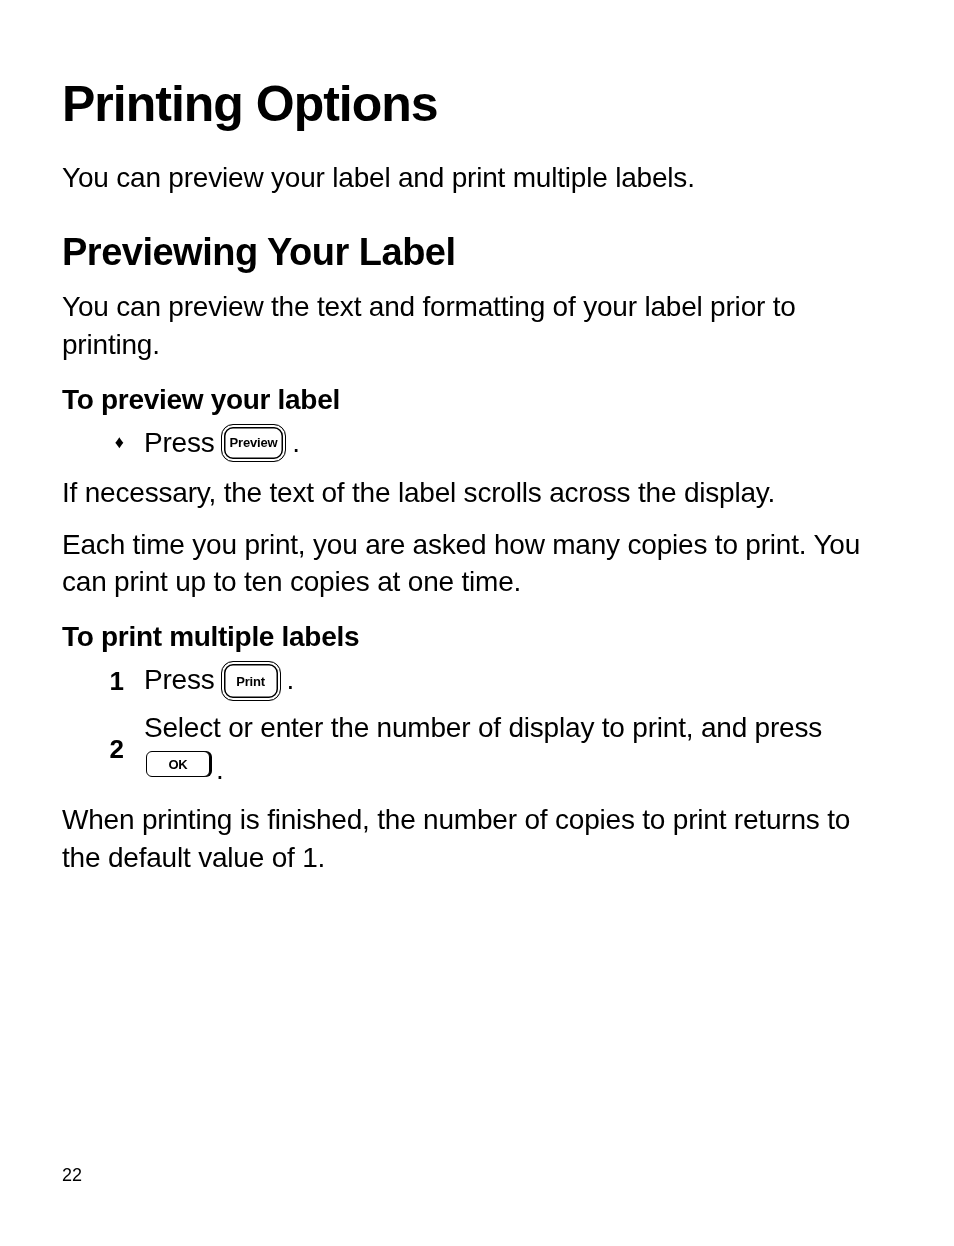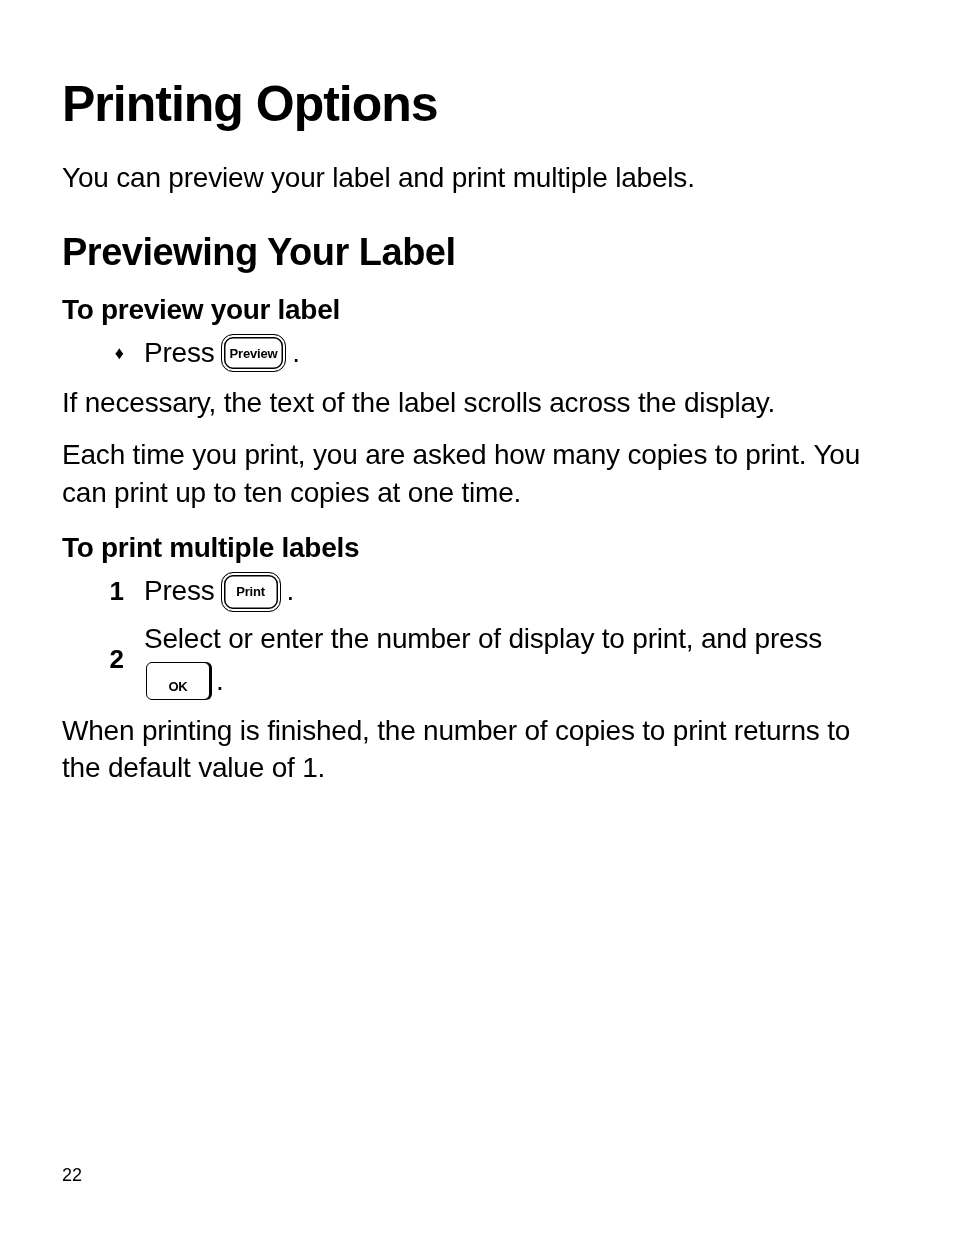--- a/index.html
+++ b/index.html
@@ -86,21 +86,21 @@
     align-items: flex-start;
     flex-wrap: wrap;
     gap: 4px 4px;
   }
   .key {
     display: inline-flex;
     align-items: center;
     justify-content: center;
     border: 1.5px solid #000;
     border-radius: 10px;
-    padding: 13px 6px 1px 6px;
+    padding: 1px 6px 1px 6px;
     font-family: Arial, sans-serif;
     font-weight: 700;
     background: #fff;
     line-height: 1;
     position: relative;
     margin: 0 2px;
   }
   .key.curved {
     border-radius: 12px;
     box-shadow: inset 0 0 0 2px #fff, inset 0 0 0 3.5px #000;
@@ -135,20 +135,21 @@
 <body>
 
 <div class="page">
 
   <h1 class="title">Printing Options</h1>
 
   <p class="body">You can preview your label and print multiple labels.</p>
 
   <h2 class="subtitle">Previewing Your Label</h2>
 
+  <p class="body">You can preview the text and formatting of your label prior to printing.</p>
 
   <h3 class="runin">To preview your label</h3>
 
   <div class="list">
     <div class="list-row">
       <div class="marker bullet">♦</div>
       <div class="item-text">
         <span>Press</span>
         <span class="key curved preview">Preview</span>
         <span>.</span>

